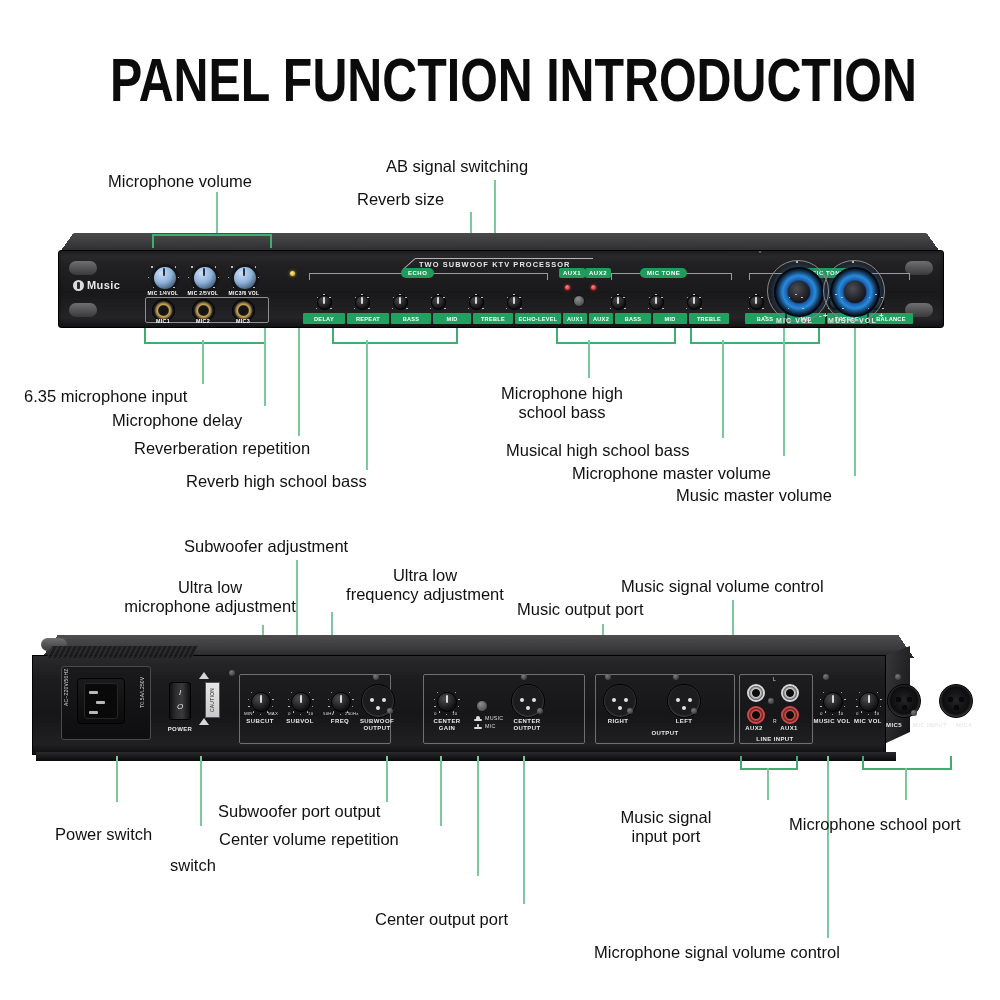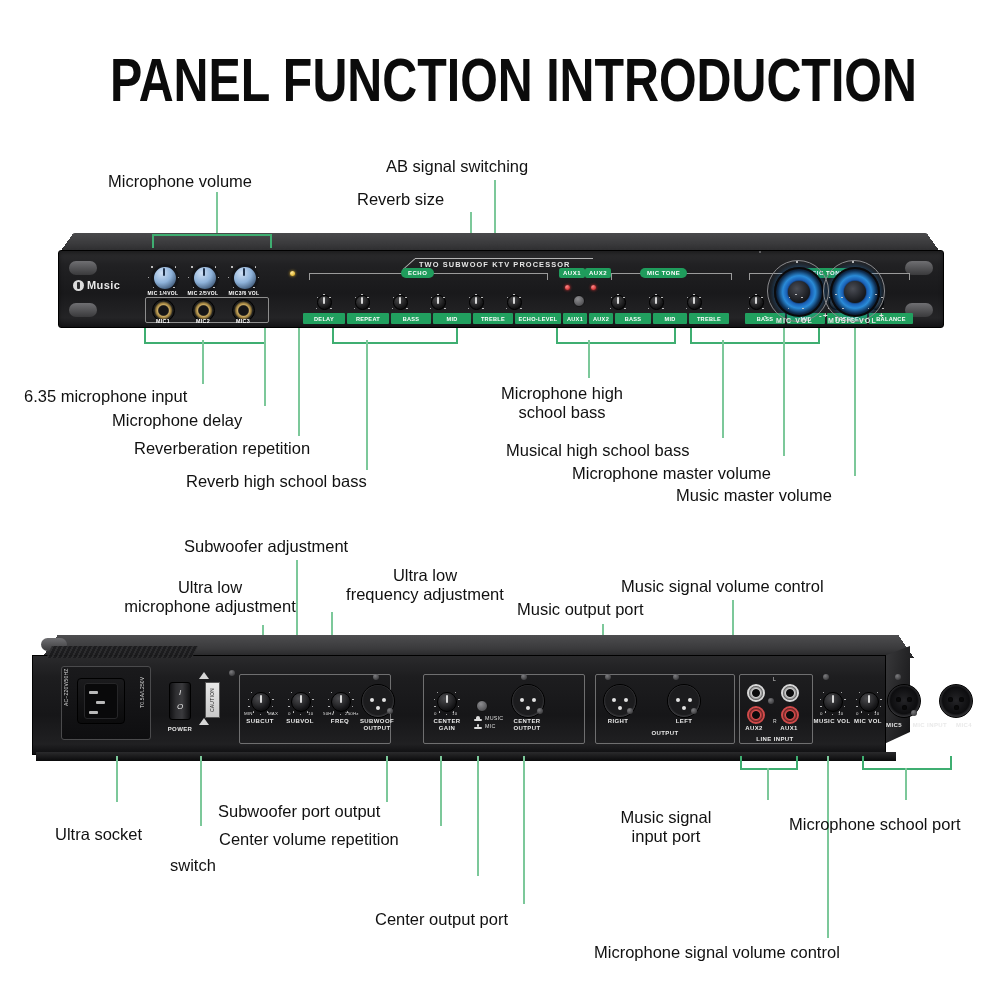--- a/index.html
+++ b/index.html
@@ -763,21 +763,21 @@
   <div class="lead" style="left:523px;top:756px;height:148px;"></div>
 
   <div class="brkd" style="left:740px;top:756px;width:54px;height:12px;"></div>
   <div class="lead" style="left:767px;top:768px;height:32px;"></div>
 
   <div class="lead" style="left:827px;top:756px;height:182px;"></div>
 
   <div class="brkd" style="left:862px;top:756px;width:86px;height:12px;"></div>
   <div class="lead" style="left:905px;top:768px;height:32px;"></div>
 
-  <div class="ann l" style="left:55px;top:825px;">Ultra socket</div>
+  <div class="ann l" style="left:55px;top:825px;">Power switch</div>
   <div class="ann l" style="left:170px;top:856px;">switch</div>
   <div class="ann l" style="left:218px;top:802px;">Subwoofer port output</div>
   <div class="ann l" style="left:219px;top:830px;">Center volume repetition</div>
   <div class="ann l" style="left:375px;top:910px;">Center output port</div>
 
   <div class="ann c" style="left:666px;top:808px;text-align:center;">Music signal
 input port</div>
   <div class="ann l" style="left:789px;top:815px;">Microphone school port</div>
   <div class="ann l" style="left:594px;top:943px;">Microphone signal volume control</div>
 

